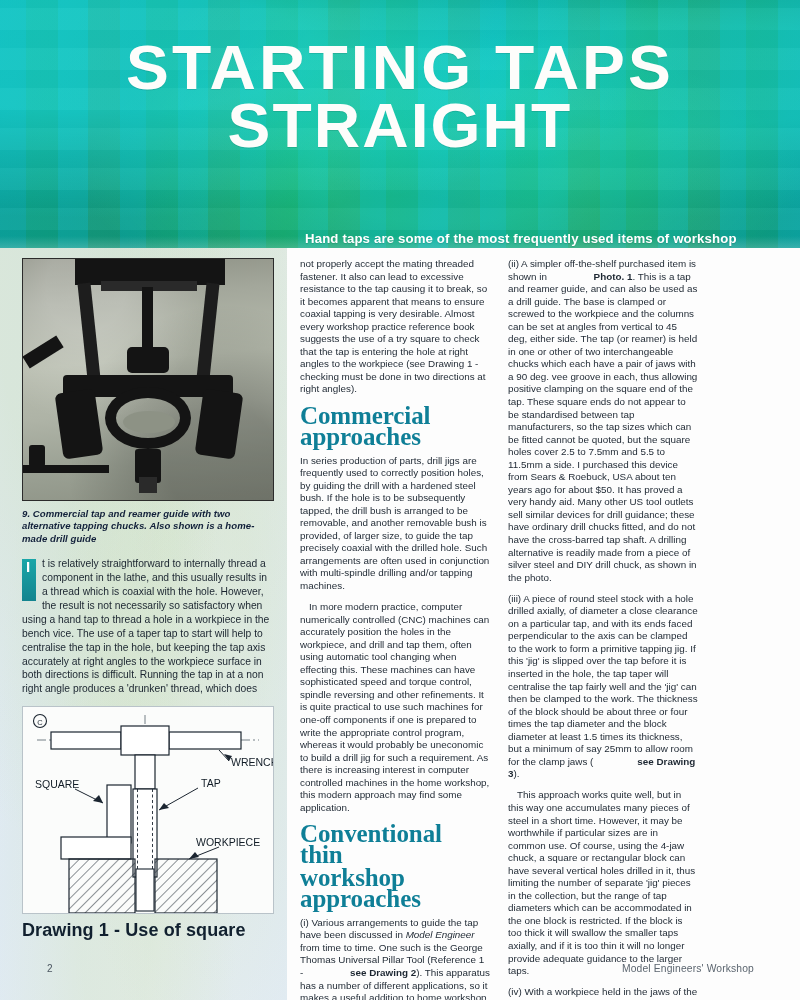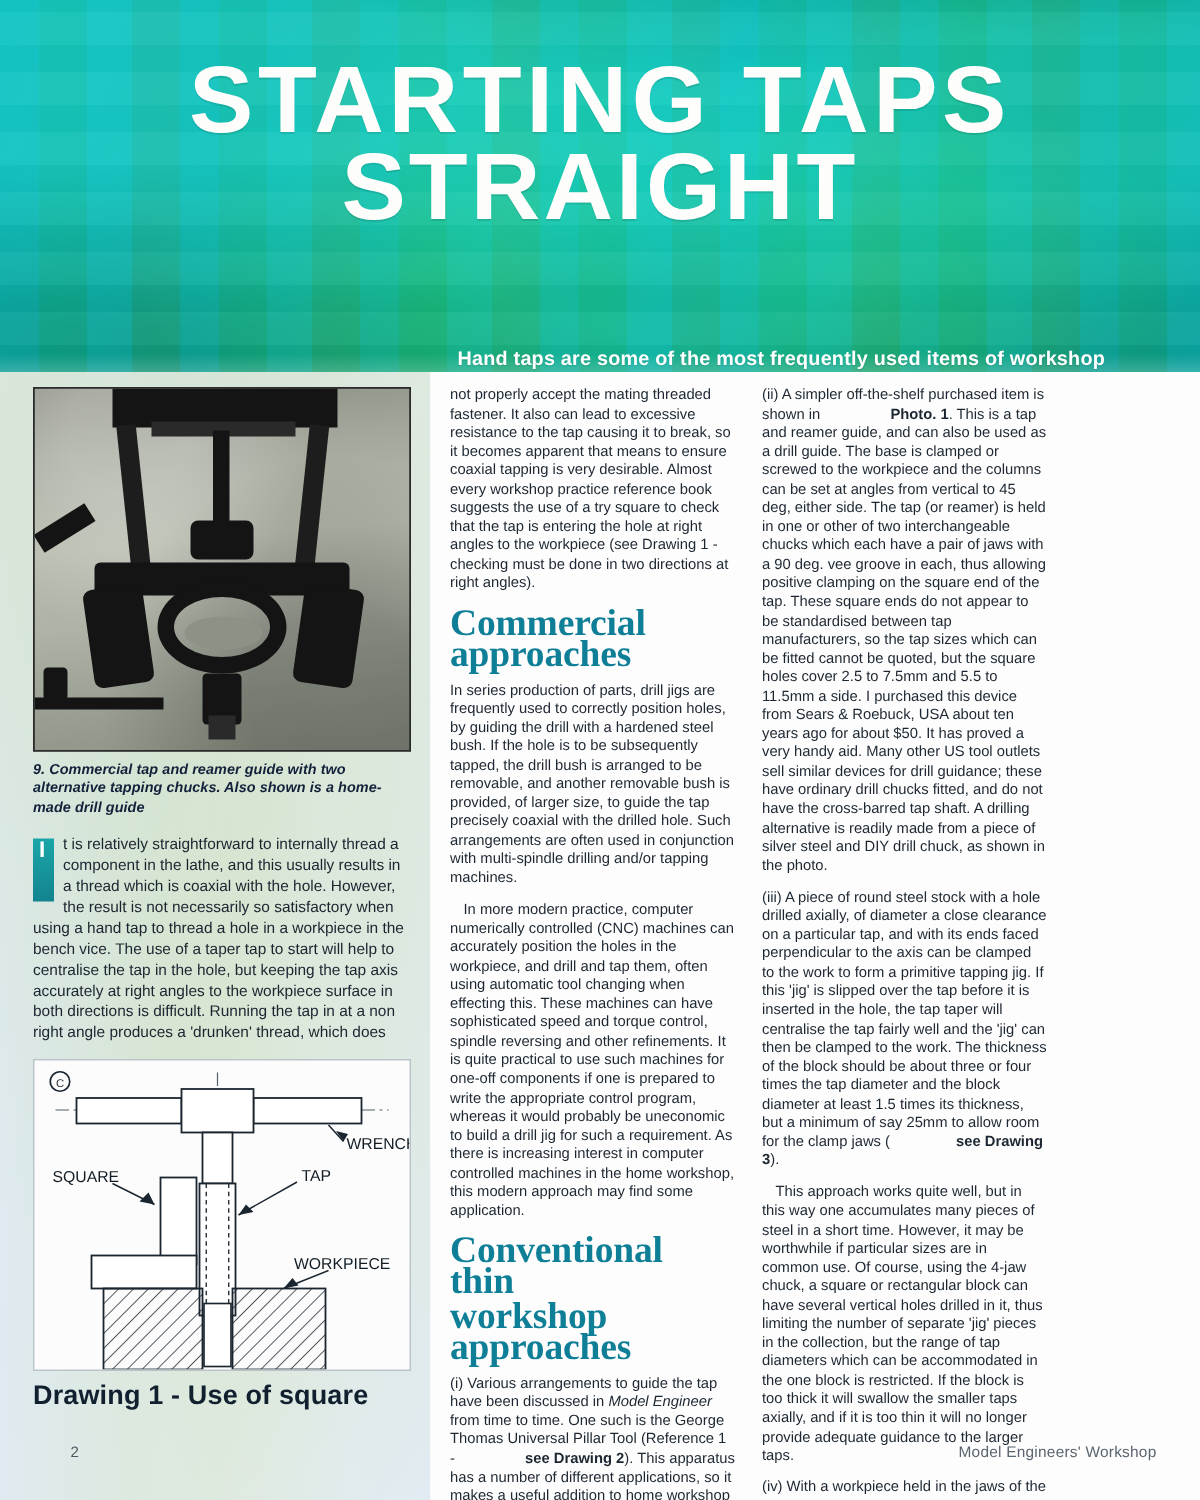--- a/index.html
+++ b/index.html
@@ -205,21 +205,21 @@
   }
   .col b{ font-weight:700;margin-left:44px; }
   .col i{ font-style:italic; }
 
   
   .footer-page{
     position:absolute; left:47px; top:963px;
     font-size:10px; color:#4a5560; letter-spacing:.3px;
   }
   .footer-pub{
-    position:absolute; right:29px; top:963px;
+    position:absolute; right:46px; top:963px;
     font-size:10.3px; color:#5b656f; letter-spacing:.15px;
   }
 
   svg { display:block; }
 </style>
 </head>
 <body>
 
 <div id="page">
 

